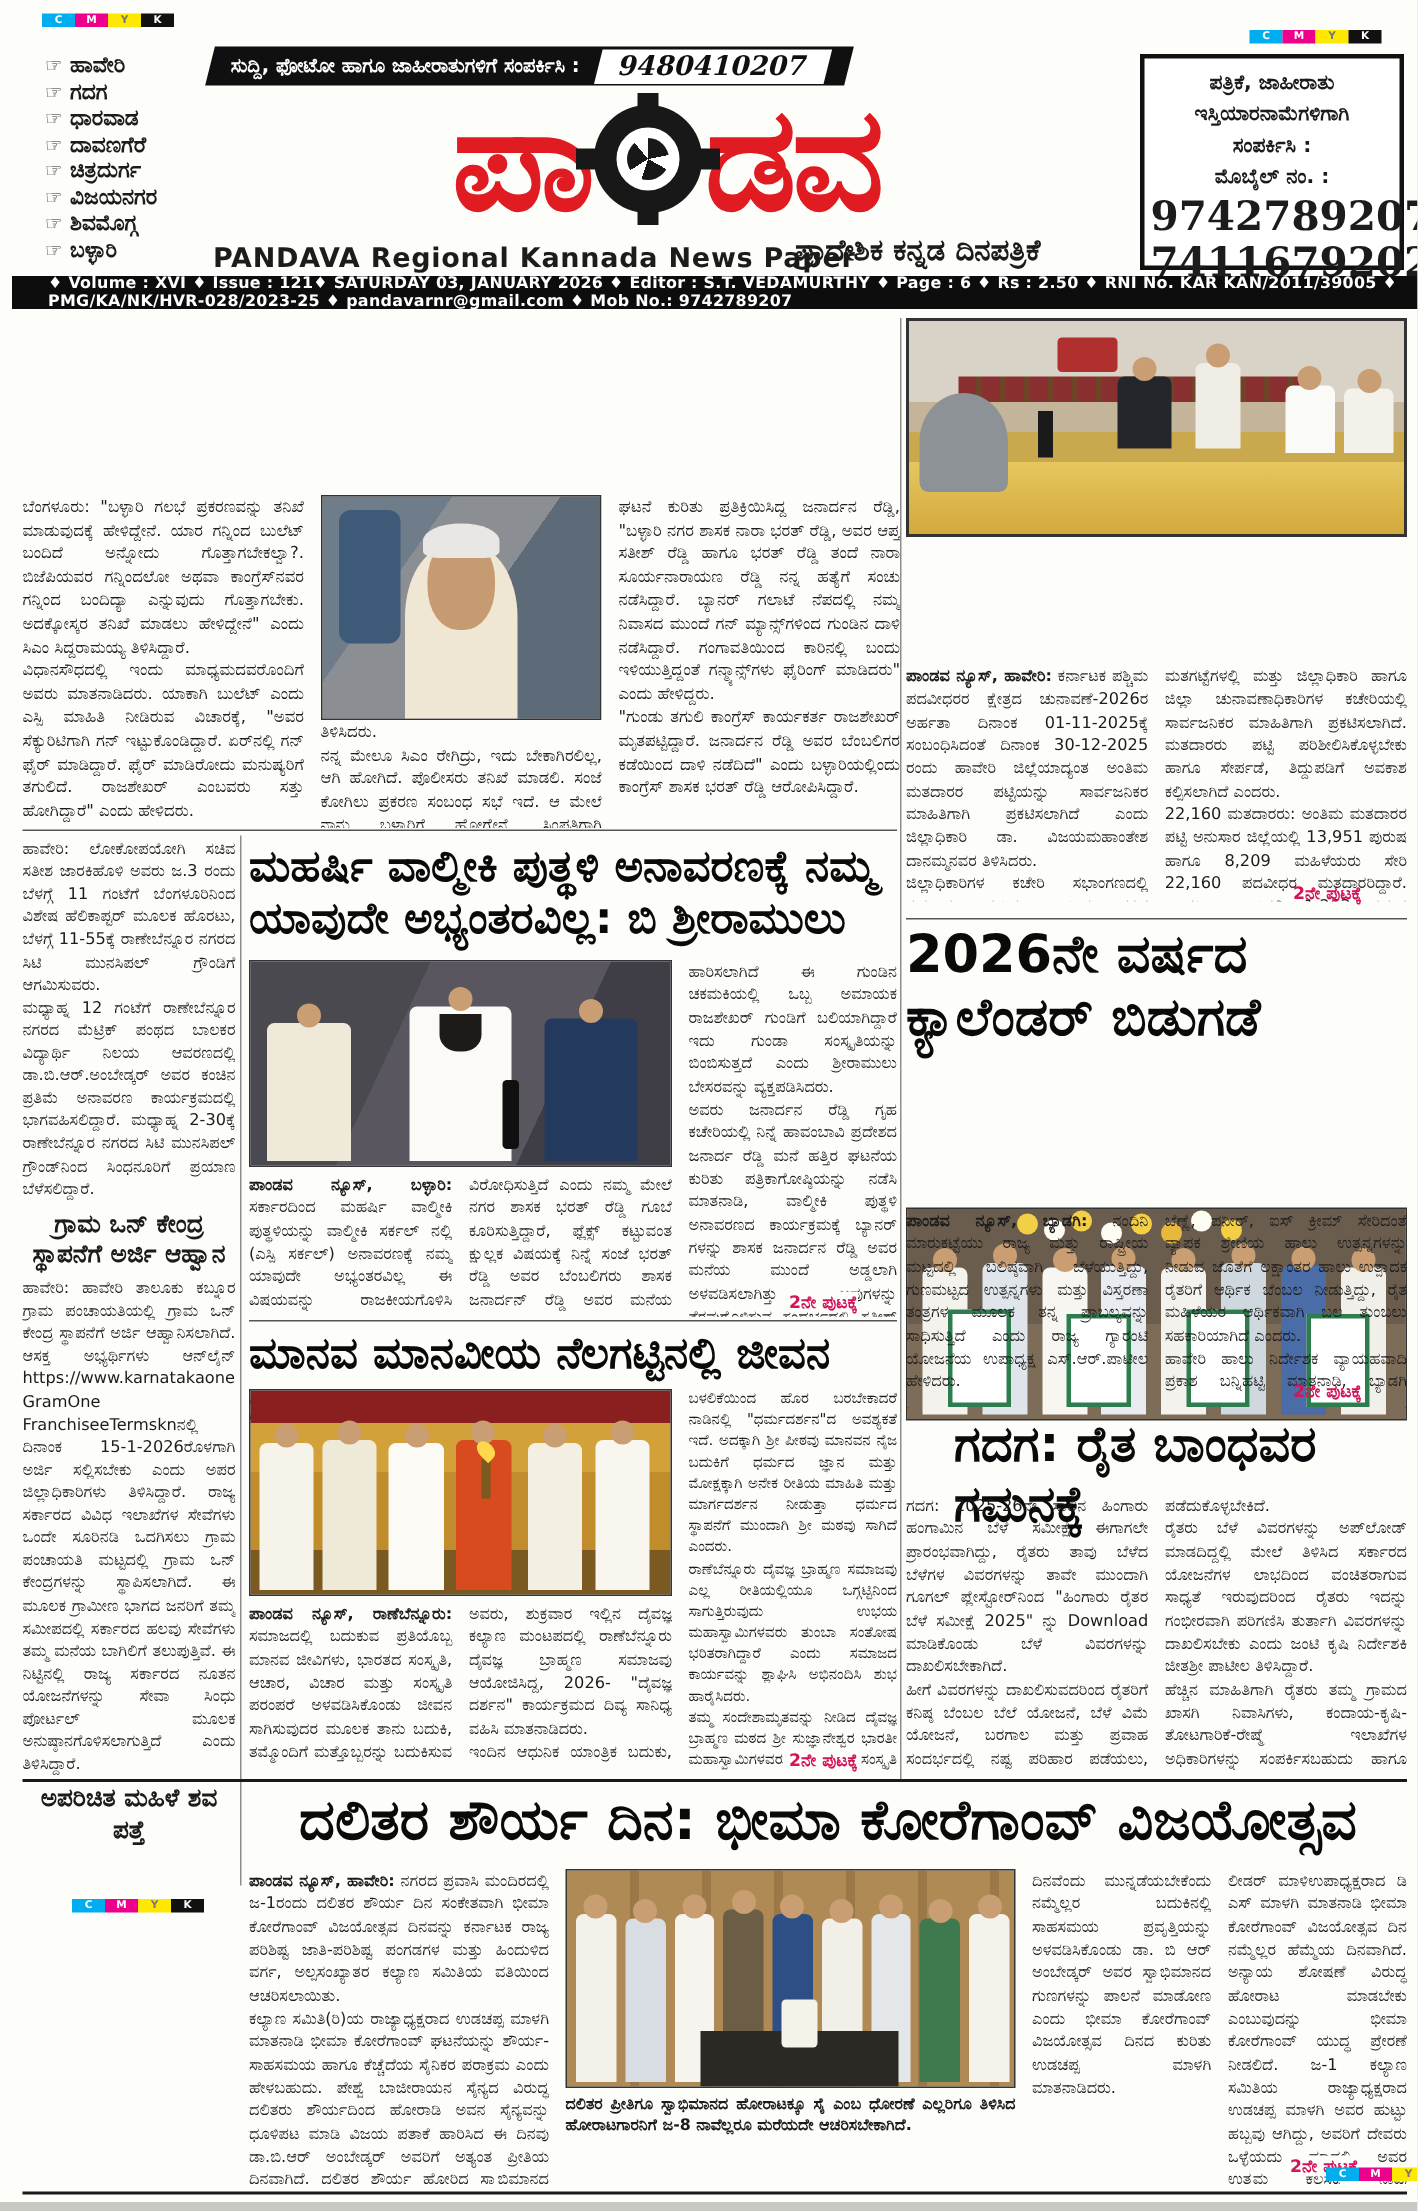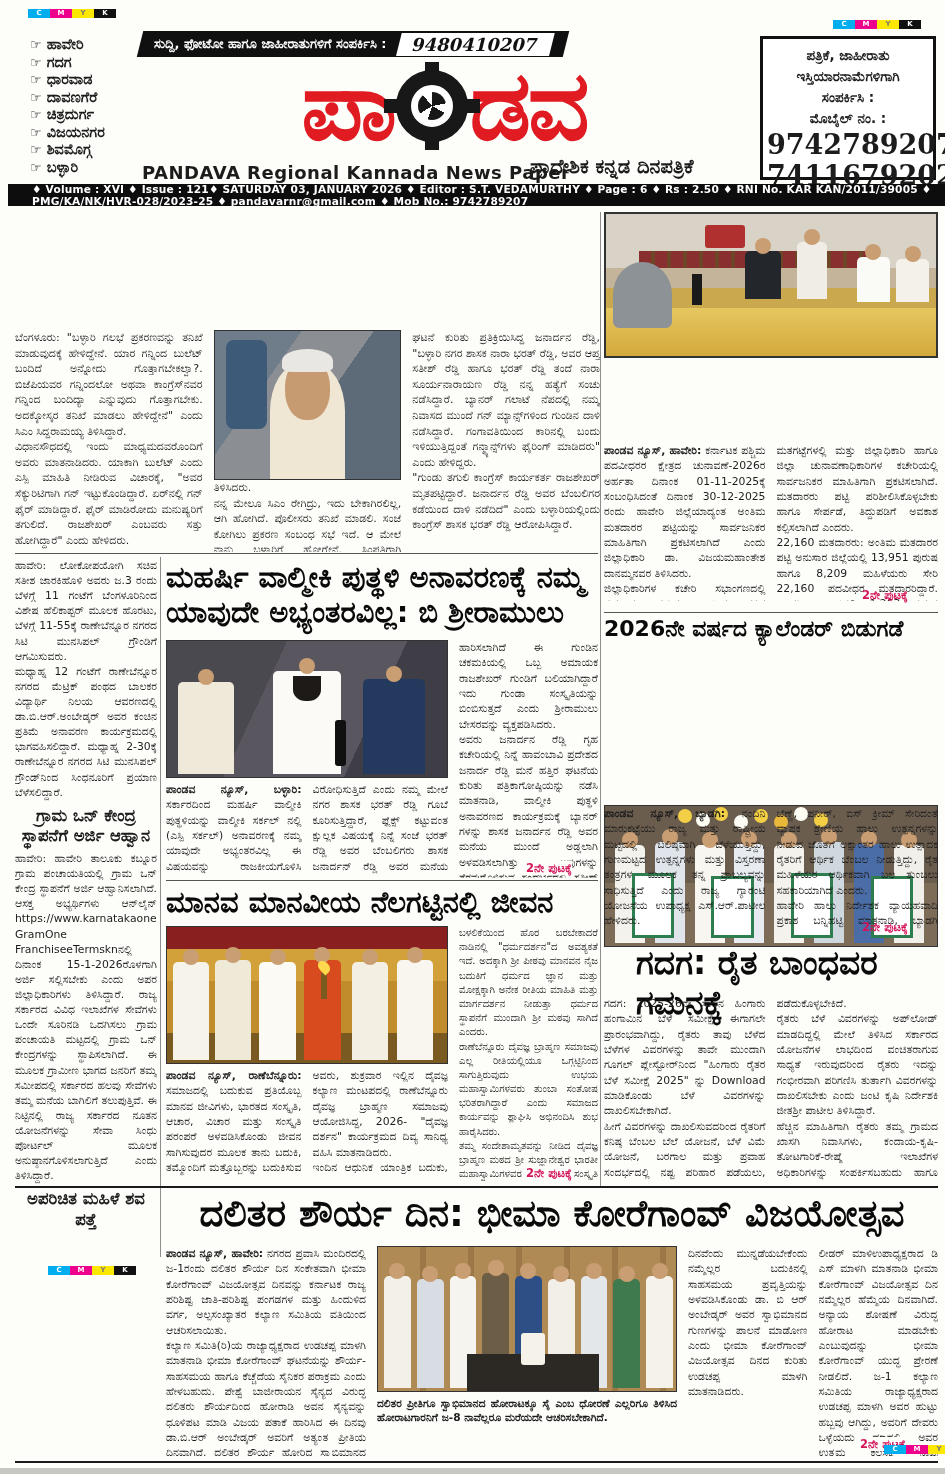--- a/index.html
+++ b/index.html
@@ -194,21 +194,21 @@
   </div>
 
   <div class="abs cols" style="left:604px;top:443px;width:334px;height:158px;">
     <div class="col" style="font-size:10.8px;"><span class="byline">ಪಾಂಡವ ನ್ಯೂಸ್, ಹಾವೇರಿ:</span> <span>ಕರ್ನಾಟಕ ಪಶ್ಚಿಮ ಪದವೀಧರರ ಕ್ಷೇತ್ರದ ಚುನಾವಣೆ-2026ರ ಅರ್ಹತಾ ದಿನಾಂಕ 01-11-2025ಕ್ಕೆ ಸಂಬಂಧಿಸಿದಂತೆ ದಿನಾಂಕ 30-12-2025 ರಂದು ಹಾವೇರಿ ಜಿಲ್ಲೆಯಾದ್ಯಂತ ಅಂತಿಮ ಮತದಾರರ ಪಟ್ಟಿಯನ್ನು ಸಾರ್ವಜನಿಕರ ಮಾಹಿತಿಗಾಗಿ ಪ್ರಕಟಿಸಲಾಗಿದೆ ಎಂದು ಜಿಲ್ಲಾಧಿಕಾರಿ ಡಾ. ವಿಜಯಮಹಾಂತೇಶ ದಾನಮ್ಮನವರ ತಿಳಿಸಿದರು.
 ಜಿಲ್ಲಾಧಿಕಾರಿಗಳ ಕಚೇರಿ ಸಭಾಂಗಣದಲ್ಲಿ ಶುಕ್ರವಾರ ಜರುಗಿದ ರಾಜಕೀಯ ಪಕ್ಷದ ಮುಖಂಡರ ಸಭೆಯ ಅಧ್ಯಕ್ಷತೆ ವಹಿಸಿ ಮಾತನಾಡಿದ ಅವರು, ಎಲ್ಲ ತಾಲ್ಲೂಕಿನ ತಹಶೀಲ್ದಾರರ, ತಾಲ್ಲೂಕು ಪಂಚಾಯತಿ, ಕ್ಷೇತ್ರ ಶಿಕ್ಷಣಾಧಿಕಾರಿಗಳ ಕಚೇರಿಗಳಲ್ಲಿ,</span></div>
     <div class="col" style="font-size:10.8px;">ಮತಗಟ್ಟೆಗಳಲ್ಲಿ ಮತ್ತು ಜಿಲ್ಲಾಧಿಕಾರಿ ಹಾಗೂ ಜಿಲ್ಲಾ ಚುನಾವಣಾಧಿಕಾರಿಗಳ ಕಚೇರಿಯಲ್ಲಿ ಸಾರ್ವಜನಿಕರ ಮಾಹಿತಿಗಾಗಿ ಪ್ರಕಟಿಸಲಾಗಿದೆ. ಮತದಾರರು ಪಟ್ಟಿ ಪರಿಶೀಲಿಸಿಕೊಳ್ಳಬೇಕು ಹಾಗೂ ಸೇರ್ಪಡೆ, ತಿದ್ದುಪಡಿಗೆ ಅವಕಾಶ ಕಲ್ಪಿಸಲಾಗಿದೆ ಎಂದರು.
 22,160 ಮತದಾರರು: ಅಂತಿಮ ಮತದಾರರ ಪಟ್ಟಿ ಅನುಸಾರ ಜಿಲ್ಲೆಯಲ್ಲಿ 13,951 ಪುರುಷ ಹಾಗೂ 8,209 ಮಹಿಳೆಯರು ಸೇರಿ 22,160 ಪದವೀಧರ ಮತದಾರರಿದ್ದಾರೆ. ಬ್ಯಾಡಗಿ ತಾಲೂಕಿನಲ್ಲಿ 1,263 ಪುರುಷ ಹಾಗೂ 725 ಮಹಿಳೆಯರು ಸೇರಿ 1,988, ಹಾನಗಲ್-1,966 ಪುರುಷ ಹಾಗೂ 977 ಮಹಿಳೆಯರು ಸೇರಿ 2,943, ಹಾವೇರಿ-2,594 ಪುರುಷ</div>
   </div>
   <div class="abs jump" style="left:862px;top:588px;">2ನೇ ಪುಟಕ್ಕೆ</div>
 
-  <div class="abs head" style="left:604px;top:616px;width:334px;font-size:22px;">2026ನೇ ವರ್ಷದ ಕ್ಯಾಲೆಂಡರ್ ಬಿಡುಗಡೆ</div>
+  <div class="abs head" style="left:604px;top:616px;width:334px;font-size:35px;">2026ನೇ ವರ್ಷದ ಕ್ಯಾಲೆಂಡರ್ ಬಿಡುಗಡೆ</div>
   <div class="abs photo p-cal" style="left:604px;top:659px;width:334px;height:142px;">
     <div class="shape" style="left:22%;top:2%;width:14px;height:14px;border-radius:50%;background:#f3cf45;box-shadow:18px 4px 0 #fdfdf4,36px -2px 0 #f3cf45,56px 6px 0 #fdfdf4,76px 0 0 #f3cf45,96px 6px 0 #e8b83b,116px -2px 0 #fdfdf4,136px 4px 0 #f3cf45;"></div>
     <div class="fig" style="left:3%;top:28%;width:9%;height:70%;background:#f4f2ec;">
         <i></i>
       </div>
     <div class="fig" style="left:15%;top:26%;width:9%;height:72%;background:#dfe5ea;">
         <i></i>
       </div>
     <div class="fig" style="left:27%;top:28%;width:9%;height:70%;background:#f7f6f1;">
         <i></i>

